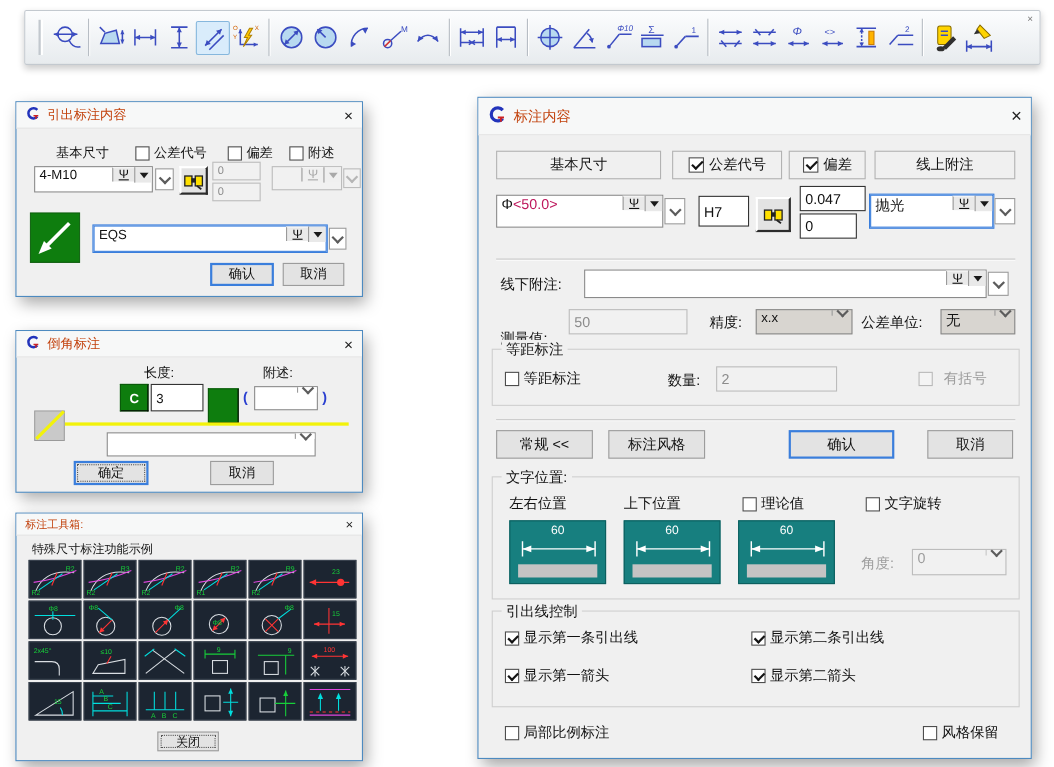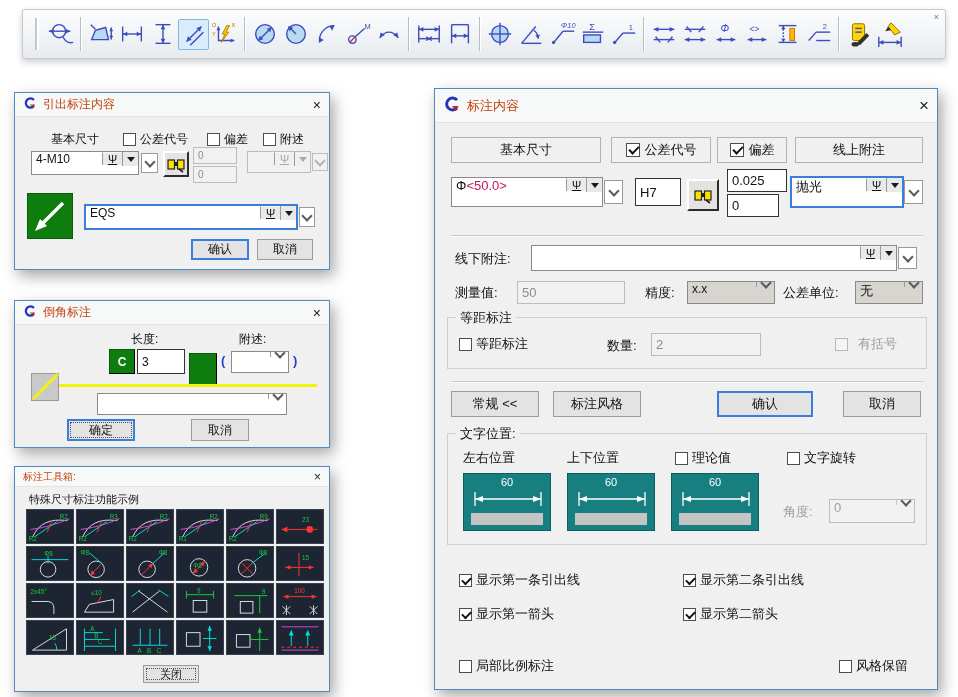--- a/index.html
+++ b/index.html
@@ -667,21 +667,21 @@
     </div>
   <div class="btn" style="left:252px;top:90px;width:32px;height:32px;border-style:outset;border-width:2px;border-color:#fff #808080 #808080 #fff;">
       <span class="binoc"><svg viewBox="0 0 20 20" width="20" height="20">
           <rect x="2" y="7" width="6.5" height="9" fill="#ffe000" stroke="#222" stroke-width="1.2"></rect>
           <rect x="11.5" y="7" width="6.5" height="9" fill="#ffe000" stroke="#222" stroke-width="1.2"></rect>
           <rect x="8" y="9" width="4" height="4" fill="#222"></rect>
           <line x1="13" y1="16" x2="17" y2="19" stroke="#222" stroke-width="1.6"></line>
         </svg></span>
     </div>
   <div class="fld" style="left:292px;top:80px;width:60px;height:23px;border-color:#333;">
-      <span>0.025</span>
+      <span>0.047</span>
     </div>
   <div class="fld" style="left:292px;top:105px;width:52px;height:23px;border-color:#333;">
       <span>0</span>
     </div>
   <div class="combo foc" style="left:356px;top:88px;width:112px;height:30px;">
     <span class="val">抛光</span>
     <span class="psibtn">Ψ</span>
     <span class="dropbtn"></span>
   </div>
   <div class="chev" style="left:469px;top:91px;width:19px;height:24px;"></div>
@@ -689,21 +689,21 @@
   <div class="hr" style="left:16px;top:146px;width:472px;"></div>
 
   <div class="lbl" style="left:20px;top:161px;">线下附注:</div>
   <div class="combo" style="left:96px;top:156px;width:366px;height:26px;">
     <span class="val"></span>
     <span class="psibtn">Ψ</span>
     <span class="dropbtn"></span>
   </div>
   <div class="chev" style="left:463px;top:158px;width:19px;height:22px;"></div>
 
-  <div class="lbl" style="left:20px;top:195px;">测量值:</div>
+  <div class="lbl" style="left:20px;top:210px;">测量值:</div>
   <div class="fld dis" style="left:82px;top:192px;width:108px;height:23px;">
       <span>50</span>
     </div>
   <div class="lbl" style="left:210px;top:195px;">精度:</div>
   <div class="combo gray" style="left:252px;top:192px;width:88px;height:23px;">
     <span class="val" style="font-size:12px;">x.x</span>
       <span class="chev in" style="background:transparent;"></span>
   </div>
   <div class="lbl" style="left:348px;top:195px;">公差单位:</div>
   <div class="combo gray" style="left:420px;top:192px;width:68px;height:23px;">
@@ -788,20 +788,23 @@
         <polygon points="77,25 69,22 69,28" fill="#fff"></polygon>
     </svg>
     <div class="bar"></div>
   </div>
   <div class="lbl" style="left:348px;top:414px;color:#9d9d9d;">角度:</div>
   <div class="combo dis" style="left:394px;top:410px;width:86px;height:24px;">
     <span class="val" style="color:#9d9d9d;">0</span>
       <span class="chev in" style="background:transparent;border-left-color:#c6c6c6;"></span>
   </div>
 
+  <div class="grp" style="left:12px;top:466px;width:480px;height:88px;">
+    <span class="glg">引出线控制</span>
+  </div>
   <label class="cb on" style="left:24px;top:482px;">
     <span class="bx"></span>
       <span class="lb">显示第一条引出线</span>
   </label>
   <label class="cb on" style="left:248px;top:482px;">
     <span class="bx"></span>
       <span class="lb">显示第二条引出线</span>
   </label>
   <label class="cb on" style="left:24px;top:516px;">
     <span class="bx"></span>

